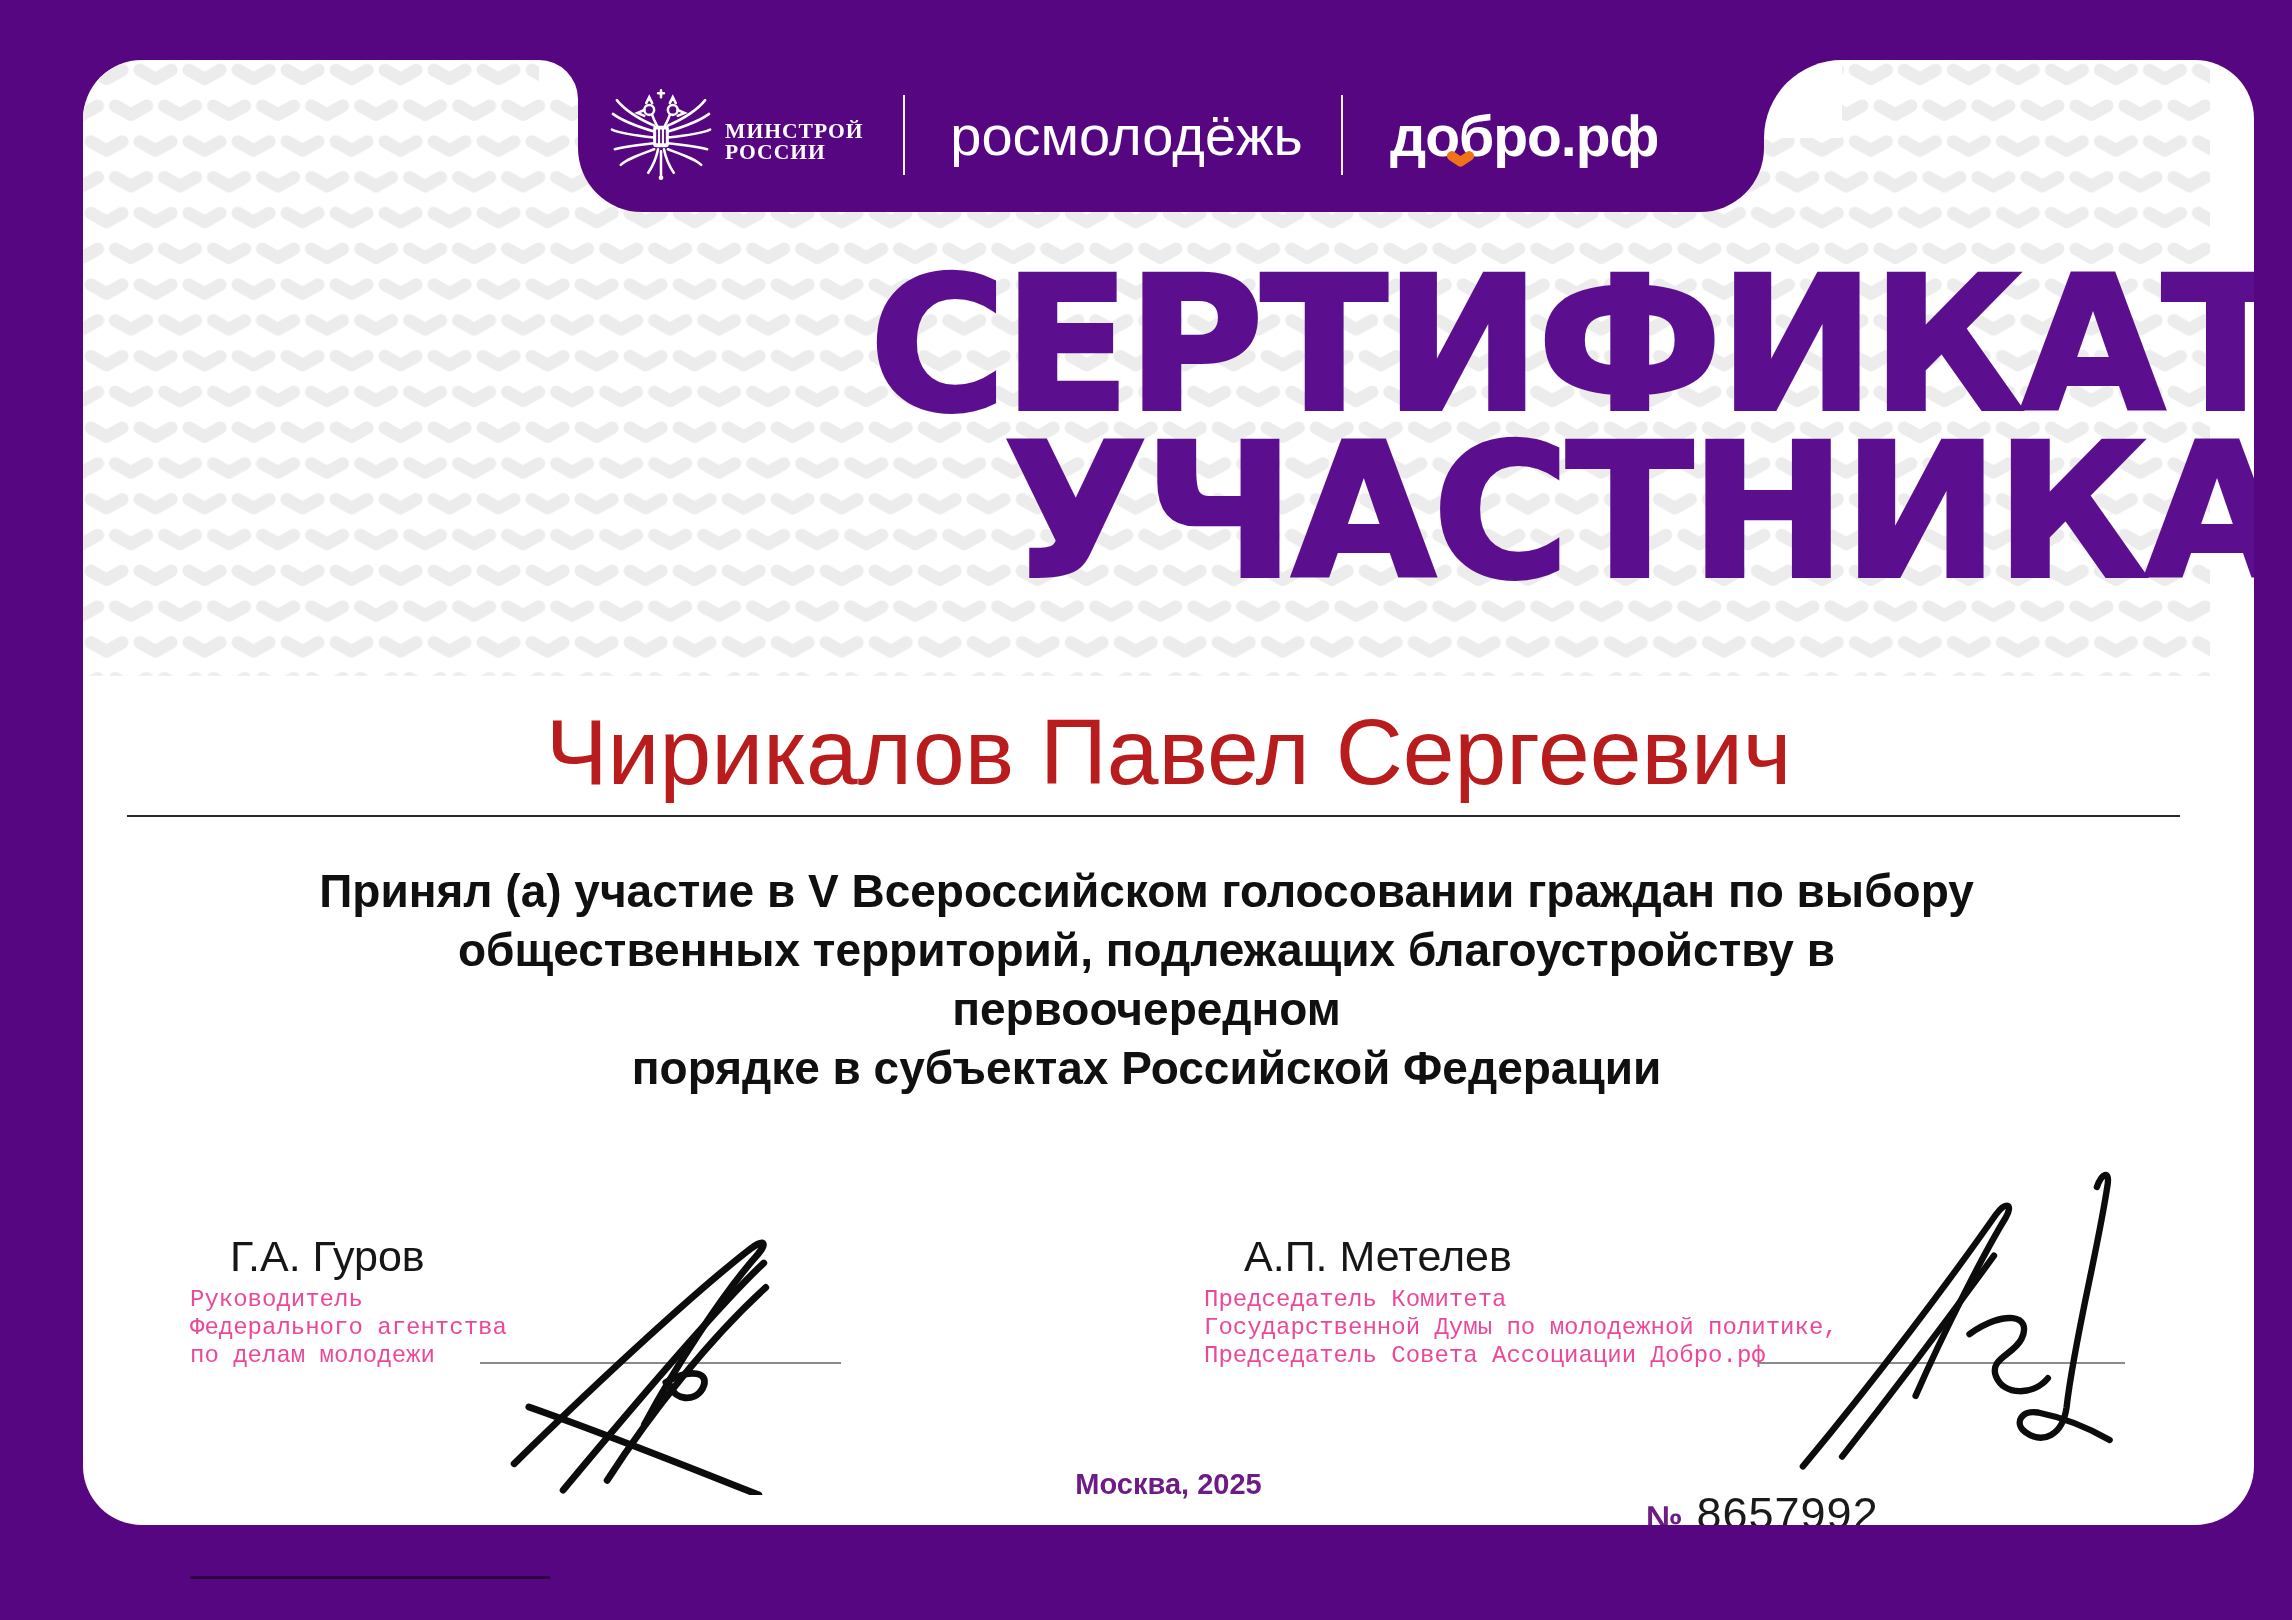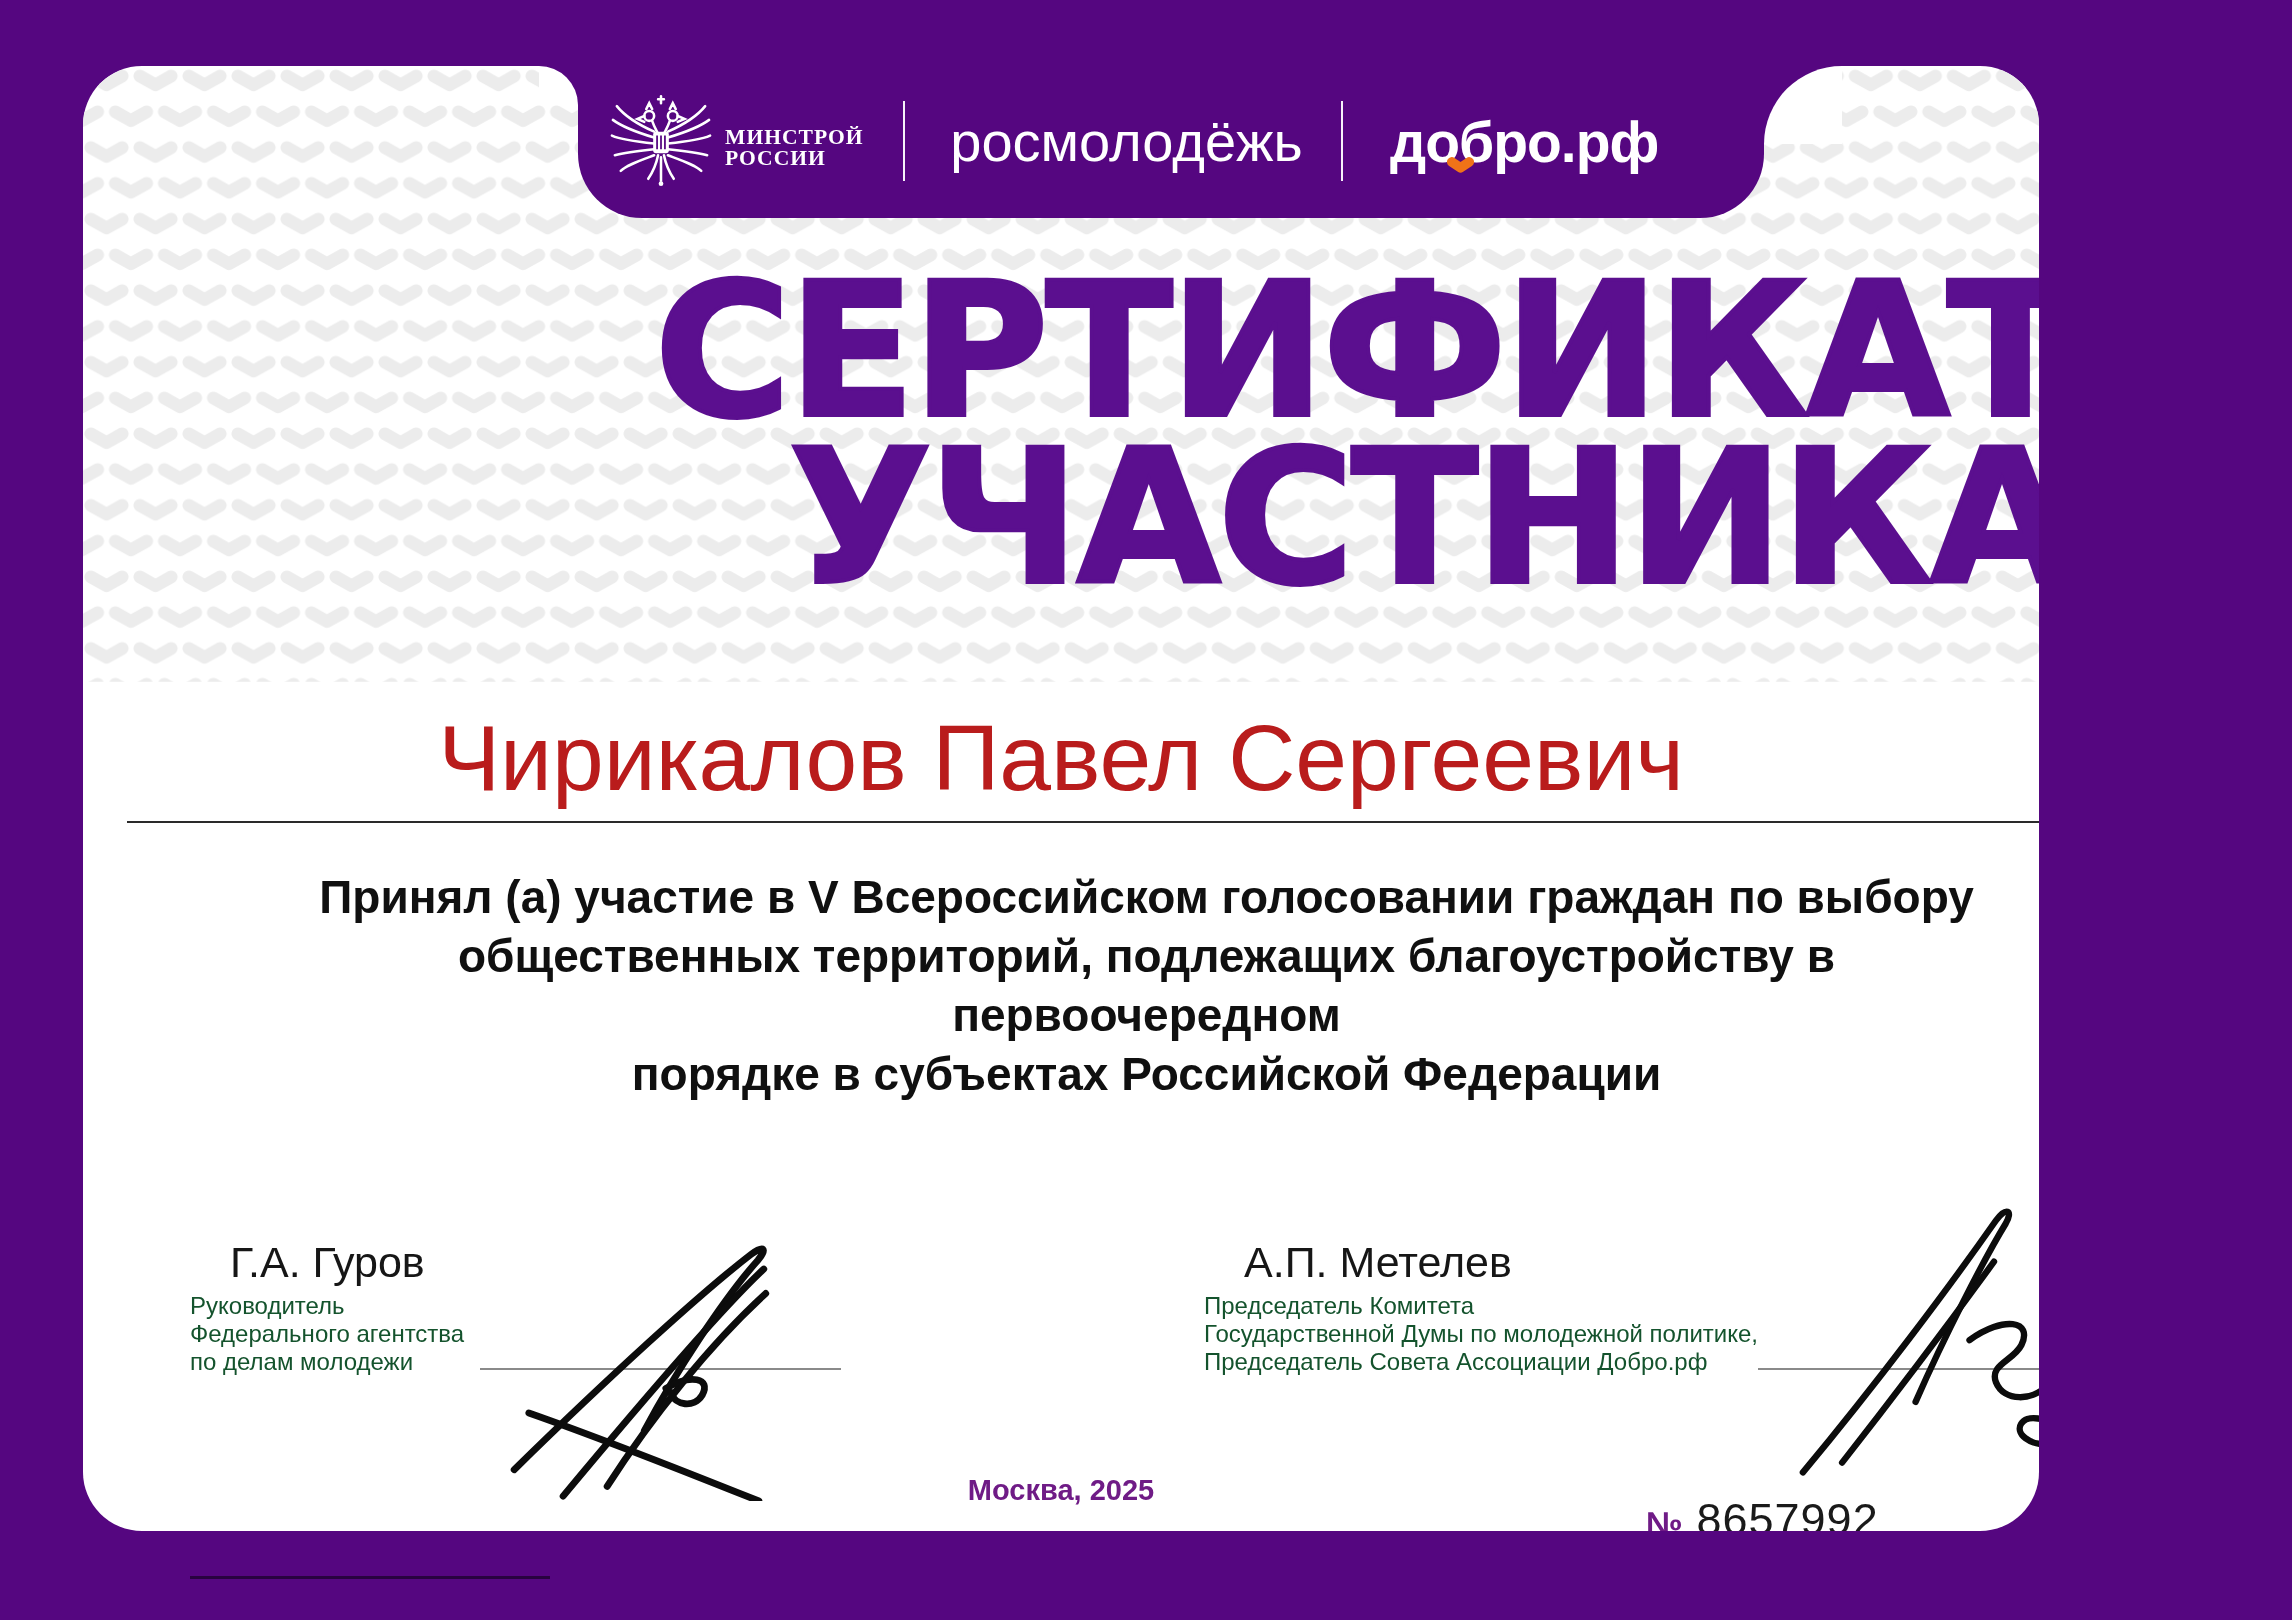--- a/index.html
+++ b/index.html
@@ -7,21 +7,21 @@
     --title-purple:#5B0F8F;
     --accent-orange:#F07318;
     --pattern-gray:#ECECEC;
     --ink:#141414;
     --footer-purple:#6F1B86;
   }
   *{margin:0;padding:0;box-sizing:border-box;}
   body{font-family:"Liberation Sans",sans-serif;}
   .frame{position:relative;width:2293px;height:1620px;background:var(--purple);overflow:hidden;}
 
-  .card{position:absolute;left:83px;top:66px;width:1956px;height:1465px;background:#ffffff;
+  .card{position:absolute;left:83px;top:60px;width:2171px;height:1465px;background:#ffffff;
         border-radius:59px;overflow:hidden;padding-left:12px;}
 
   .pattern-svg{position:absolute;left:0;top:0;display:block;}
 
   
   .tab{position:absolute;left:495px;top:0;width:1186px;height:152px;background:var(--purple);
        border-radius:0 0 64px 64px;}
   .fillet{position:absolute;top:0;background:var(--purple);}
   .fillet::after{content:"";position:absolute;inset:0;background:#fff;}
   .fillet.left{left:456px;width:39px;height:39px;}
@@ -51,21 +51,21 @@
   .name{position:absolute;left:0;top:639px;width:100%;text-align:center;color:#b91c1c;
       font-size:93px;font-weight:400;letter-spacing:0px;}
   .name-line{position:absolute;left:44px;top:755px;width:2053px;height:2px;background:#2a2a2a;}
 
   
   .body-text{position:absolute;left:201px;top:802px;width:1725px;text-align:center;
       color:#101010;font-weight:bold;font-size:46px;line-height:59px;}
 
   
   .signer-name{position:absolute;font-size:43px;color:#161616;font-weight:400;margin-left:40px;}
-  .signer-roles{position:absolute;font-size:24px;line-height:28px;color:#14532d;font-weight:400;}
+  .signer-roles{position:absolute;font-size:24px;line-height:28px;color:#ec4899;font-weight:400;font-family:Liberation Mono, monospace;}
   .sn-left{left:107px;top:1172px;}
   .sr-left{left:107px;top:1226px;}
   .sn-right{left:1121px;top:1172px;}
   .sr-right{left:1121px;top:1226px;}
   .sig-line{position:absolute;height:2px;background:#8a8a8a;top:1302px;}
   .sig-line.left{left:397px;width:361px;}
   .sig-line.right{left:1675px;width:367px;}
   .sig-svg{position:absolute;}
   .sig-svg.left{left:387px;top:1112px;}
   .sig-svg.right{left:1666px;top:1073px;}

